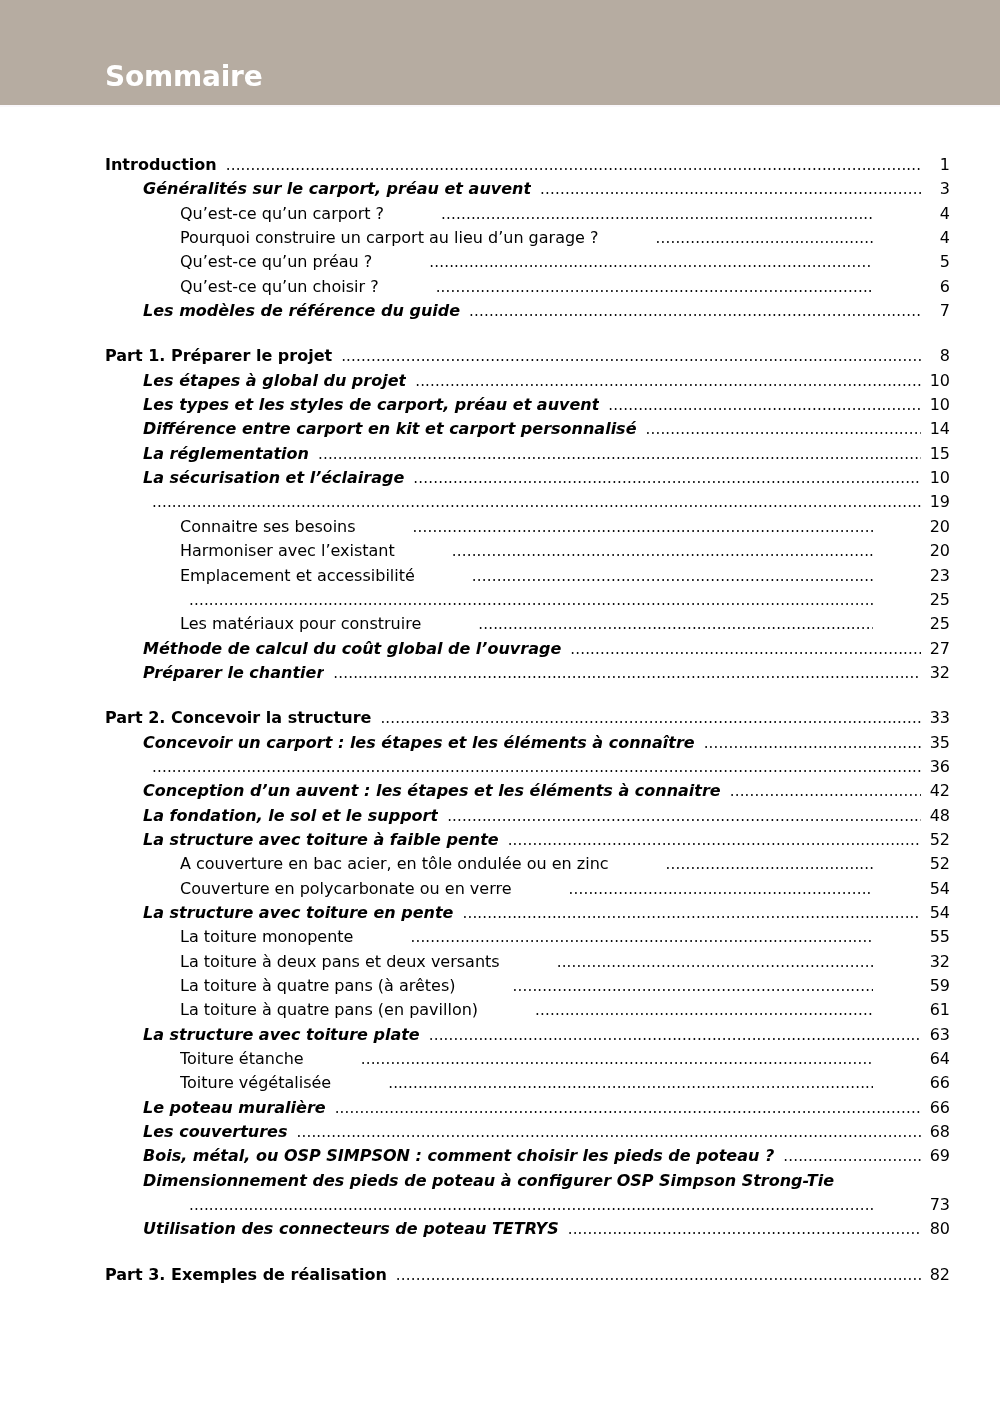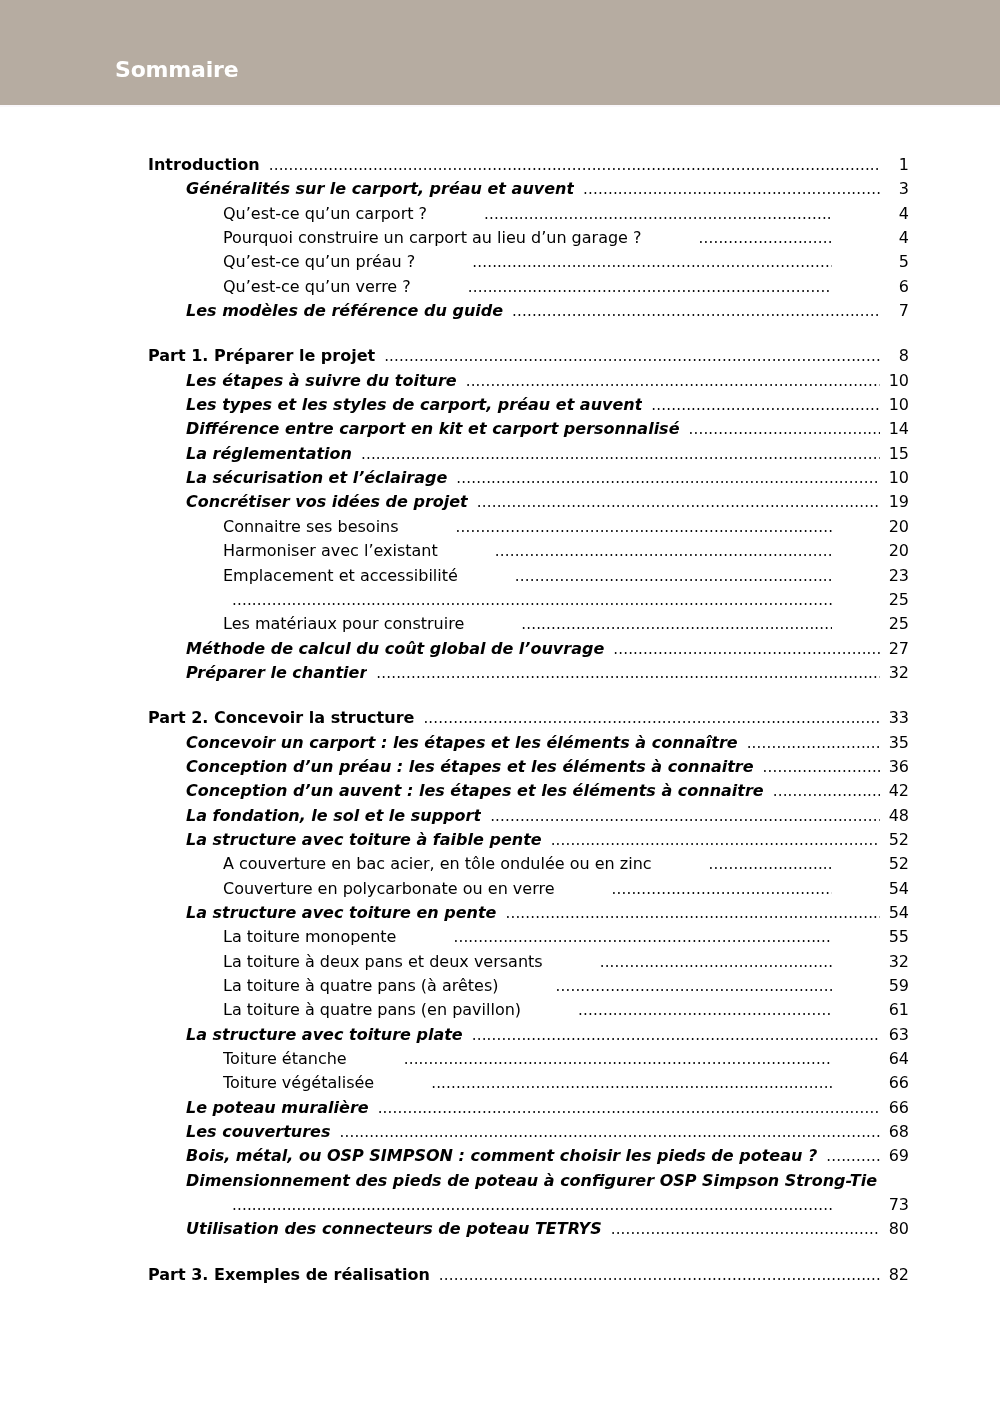--- a/index.html
+++ b/index.html
@@ -9,24 +9,24 @@
     color:#000;overflow:hidden;
   }
   .page{position:relative;width:1000px;height:1402px;background:#ffffff;}
   .header{
     height:107px;background:#b6aca1;
     display:flex;align-items:flex-end;
     padding:0 0 14px 105px;box-sizing:border-box;
     border-bottom:2px solid #faf8fb;
   }
   .header h1{
-    margin:10px;font-size:22px;line-height:1;font-weight:bold;
+    margin:0;font-size:28px;line-height:1;font-weight:bold;
     color:#ffffff;letter-spacing:-0.2px;
   }
-  .toc{padding:46px 91px 0 105px;margin-left:43px;}
+  .toc{padding:46px 50px 0 105px;}
   .row{
     display:flex;align-items:baseline;
     line-height:24.35px;font-size:16px;white-space:nowrap;
   }
   .lvl0{padding-left:0;}
   .lvl1{padding-left:38px;}
   .lvl2{padding-left:75px;gap:48px;}
   .label{white-space:nowrap;flex:0 1 auto;overflow:hidden;}
   .label.part{font-weight:bold;}
   .label.sub{font-weight:bold;font-style:italic;}
@@ -66,37 +66,37 @@
         <span class="label plain">Pourquoi construire un carport au lieu d’un garage ?</span>
         <span class="leader">............................................................................................................................................................................................................................................................................................................</span>
         <span class="page-num">4</span>
       </div>
       <div class="row lvl2">
         <span class="label plain">Qu’est-ce qu’un préau ?</span>
         <span class="leader">............................................................................................................................................................................................................................................................................................................</span>
         <span class="page-num">5</span>
       </div>
       <div class="row lvl2">
-        <span class="label plain">Qu’est-ce qu’un verre ?</span>
+        <span class="label plain">Qu’est-ce qu’un choisir ?</span>
         <span class="leader">............................................................................................................................................................................................................................................................................................................</span>
         <span class="page-num">6</span>
       </div>
       <div class="row lvl1">
         <span class="label sub">Les modèles de référence du guide</span>
         <span class="leader">............................................................................................................................................................................................................................................................................................................</span>
         <span class="page-num">7</span>
       </div>
       <div class="section-gap"></div>
       <div class="row lvl0">
         <span class="label part">Part 1. Préparer le projet</span>
         <span class="leader">............................................................................................................................................................................................................................................................................................................</span>
         <span class="page-num">8</span>
       </div>
       <div class="row lvl1">
-        <span class="label sub">Les étapes à suivre du toiture</span>
+        <span class="label sub">Les étapes à global du projet</span>
         <span class="leader">............................................................................................................................................................................................................................................................................................................</span>
         <span class="page-num">10</span>
       </div>
       <div class="row lvl1">
         <span class="label sub">Les types et les styles de carport, préau et auvent</span>
         <span class="leader">............................................................................................................................................................................................................................................................................................................</span>
         <span class="page-num">10</span>
       </div>
       <div class="row lvl1">
         <span class="label sub">Différence entre carport en kit et carport personnalisé</span>
@@ -107,21 +107,20 @@
         <span class="label sub">La réglementation</span>
         <span class="leader">............................................................................................................................................................................................................................................................................................................</span>
         <span class="page-num">15</span>
       </div>
       <div class="row lvl1">
         <span class="label sub">La sécurisation et l’éclairage</span>
         <span class="leader">............................................................................................................................................................................................................................................................................................................</span>
         <span class="page-num">10</span>
       </div>
       <div class="row lvl1">
-        <span class="label sub">Concrétiser vos idées de projet</span>
         <span class="leader">............................................................................................................................................................................................................................................................................................................</span>
         <span class="page-num">19</span>
       </div>
       <div class="row lvl2">
         <span class="label plain">Connaitre ses besoins</span>
         <span class="leader">............................................................................................................................................................................................................................................................................................................</span>
         <span class="page-num">20</span>
       </div>
       <div class="row lvl2">
         <span class="label plain">Harmoniser avec l’existant</span>
@@ -157,21 +156,20 @@
         <span class="label part">Part 2. Concevoir la structure</span>
         <span class="leader">............................................................................................................................................................................................................................................................................................................</span>
         <span class="page-num">33</span>
       </div>
       <div class="row lvl1">
         <span class="label sub">Concevoir un carport : les étapes et les éléments à connaître</span>
         <span class="leader">............................................................................................................................................................................................................................................................................................................</span>
         <span class="page-num">35</span>
       </div>
       <div class="row lvl1">
-        <span class="label sub">Conception d’un préau : les étapes et les éléments à connaitre</span>
         <span class="leader">............................................................................................................................................................................................................................................................................................................</span>
         <span class="page-num">36</span>
       </div>
       <div class="row lvl1">
         <span class="label sub">Conception d’un auvent : les étapes et les éléments à connaitre</span>
         <span class="leader">............................................................................................................................................................................................................................................................................................................</span>
         <span class="page-num">42</span>
       </div>
       <div class="row lvl1">
         <span class="label sub">La fondation, le sol et le support</span>

